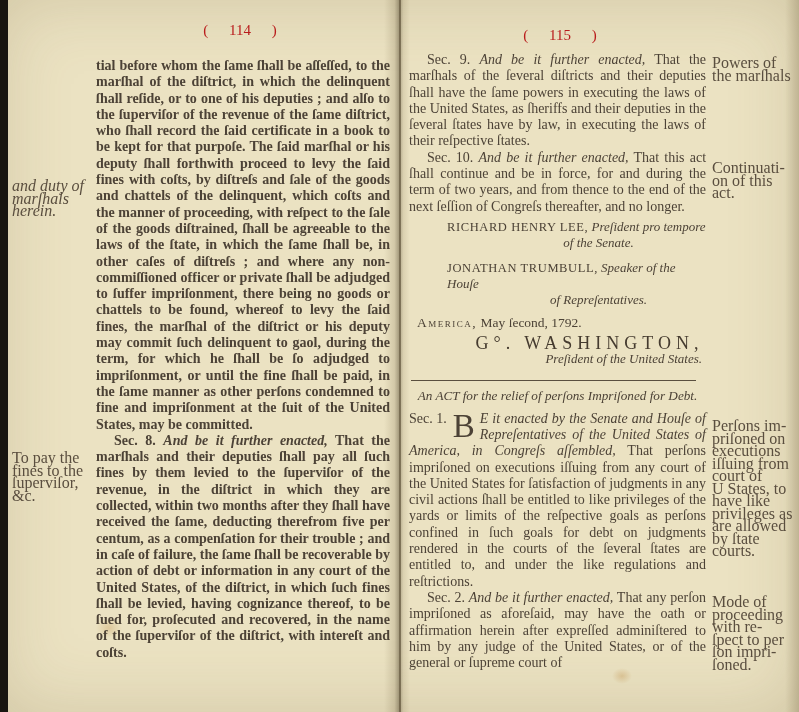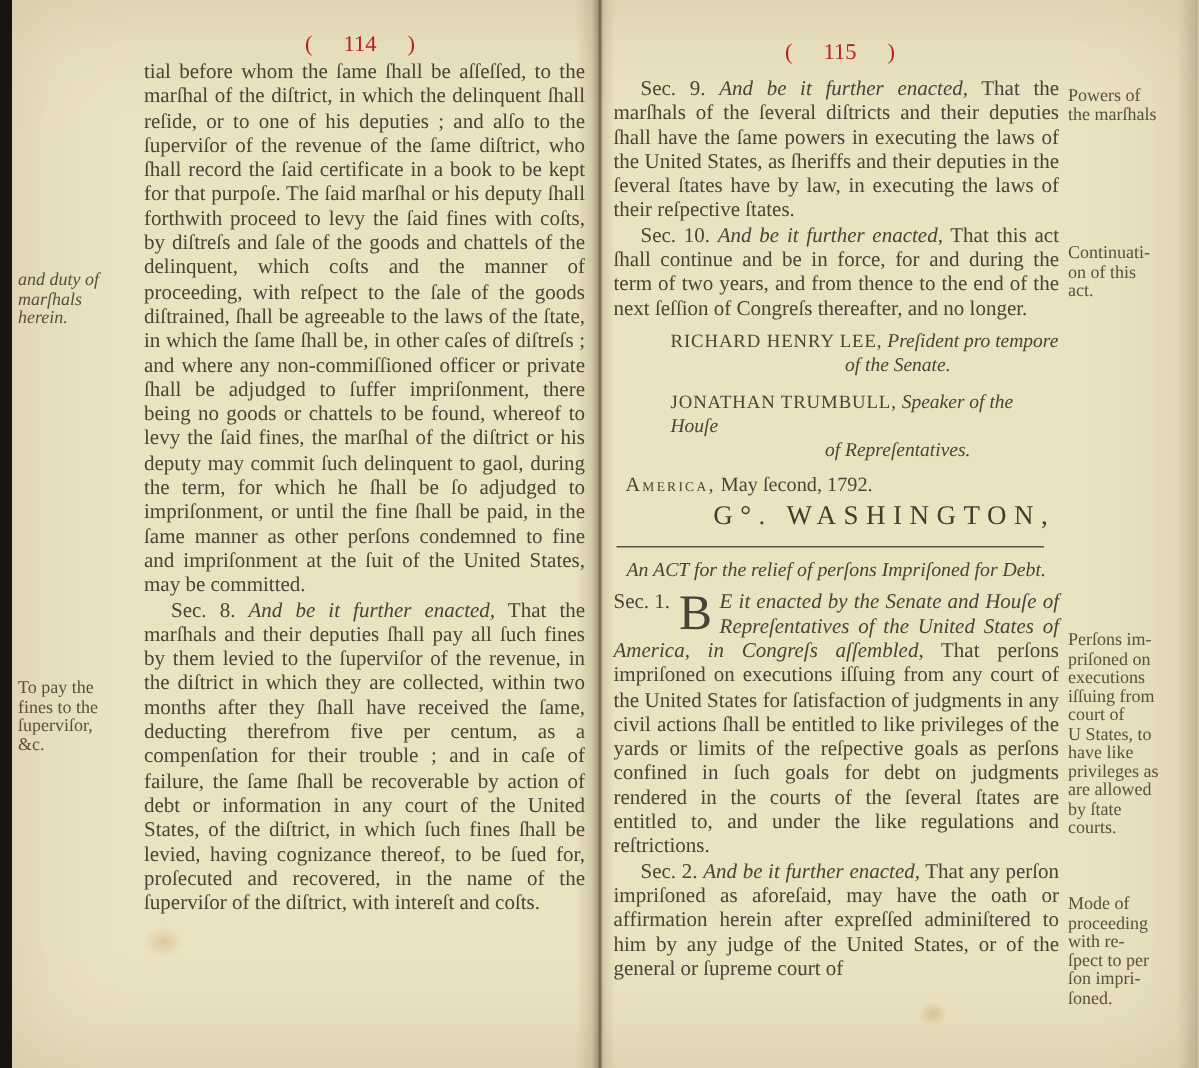--- a/index.html
+++ b/index.html
@@ -20,28 +20,28 @@
     background:linear-gradient(90deg,rgba(100,85,50,0),rgba(100,85,50,.25));}
   .stain{position:absolute;border-radius:50%;pointer-events:none;}
   .stain1{left:96px;top:618px;width:26px;height:20px;background:radial-gradient(closest-side,rgba(180,120,40,.25),rgba(180,120,40,0));}
   .stain2{left:612px;top:668px;width:20px;height:16px;background:radial-gradient(closest-side,rgba(180,120,40,.28),rgba(180,120,40,0));}
 
   .pagenum{position:absolute;font-size:15px;word-spacing:17px;text-align:center;color:#b91c1c;}
   .pagenum-left{left:110px;top:22px;width:260px;}
   .pagenum-right{left:420px;top:27px;width:280px;}
 
   .body{position:absolute;font-size:14px;line-height:16.3px;text-align:justify;color:#4c4236;}
-  .body-left{left:96px;top:41px;width:294px;}
+  .body-left{left:96px;top:58px;width:294px;font-weight:bold;}
   .body-right{left:409px;top:52px;width:297px;}
   .body p{margin:0;}
   .psp{margin-top:13px;}
   .ind{text-indent:18px;}
   i{font-style:italic;}
 
-  .mnote{position:absolute;font-size:12px;line-height:12.5px;white-space:pre-line;color:#5a4e3f;text-align:left;}
+  .mnote{position:absolute;font-size:16px;line-height:12.5px;white-space:pre-line;color:#5a4e3f;text-align:left;}
   .mn-l{left:12px;width:78px;}
   .mn-r{left:712px;width:82px;}
 
   .sig{margin-top:9px;font-size:13px;line-height:15.5px;text-align:left;}
   .sig-line1{padding-left:38px;}
   .sig-name{font-size:12.5px;letter-spacing:.6px;}
   .sig-line2{text-align:center;padding-left:82px;}
   .approved{margin-top:8px;padding-left:8px;font-size:13.5px;}
   .approved .sc{font-variant:small-caps;letter-spacing:1.5px;}
   .washington{margin-top:3px;text-align:center;padding-left:64px;font-size:18px;letter-spacing:5px;color:#453b2f;}
@@ -114,20 +114,21 @@
     </div>
 
     <div class="sig">
       <div class="sig-line1"><span class="sig-name">JONATHAN TRUMBULL,</span> <i>Speaker of the Houſe</i></div>
       <div class="sig-line2"><i>of Repreſentatives.</i></div>
     </div>
 
     <div class="approved"><span class="sc">America,</span> <span>May ſecond, 1792.</span></div>
 
     <div class="washington">G°. WASHINGTON,</div>
+    <div class="president"><i>Preſident of the United States.</i></div>
 
     <hr class="rule">
 
     <div class="act-title"><i>An ACT for the relief of perſons Impriſoned for Debt.</i></div>
 
     <p style="margin-top:6px;"><span class="s1-label">Sec. 1.</span><span class="dropcap">B</span><i>E it enacted by the Senate and Houſe of Repreſentatives of the United States of America, in Congreſs aſſembled,</i> <span>That perſons impriſoned on executions iſſuing from any court of the United States for ſatisfaction of judgments in any civil actions ſhall be entitled to like privileges of the yards or limits of the reſpective goals as perſons confined in ſuch goals for debt on judgments rendered in the courts of the ſeveral ſtates are entitled to, and under the like regulations and reſtrictions.</span></p>
 
     <p class="psp ind"><span>Sec. 2.</span> <i>And be it further enacted,</i> <span>That any perſon impriſoned as aforeſaid, may have the oath or affirmation herein after expreſſed adminiſtered to him by any judge of the United States, or of the general or ſupreme court of</span></p>
   </div>
 </div>

